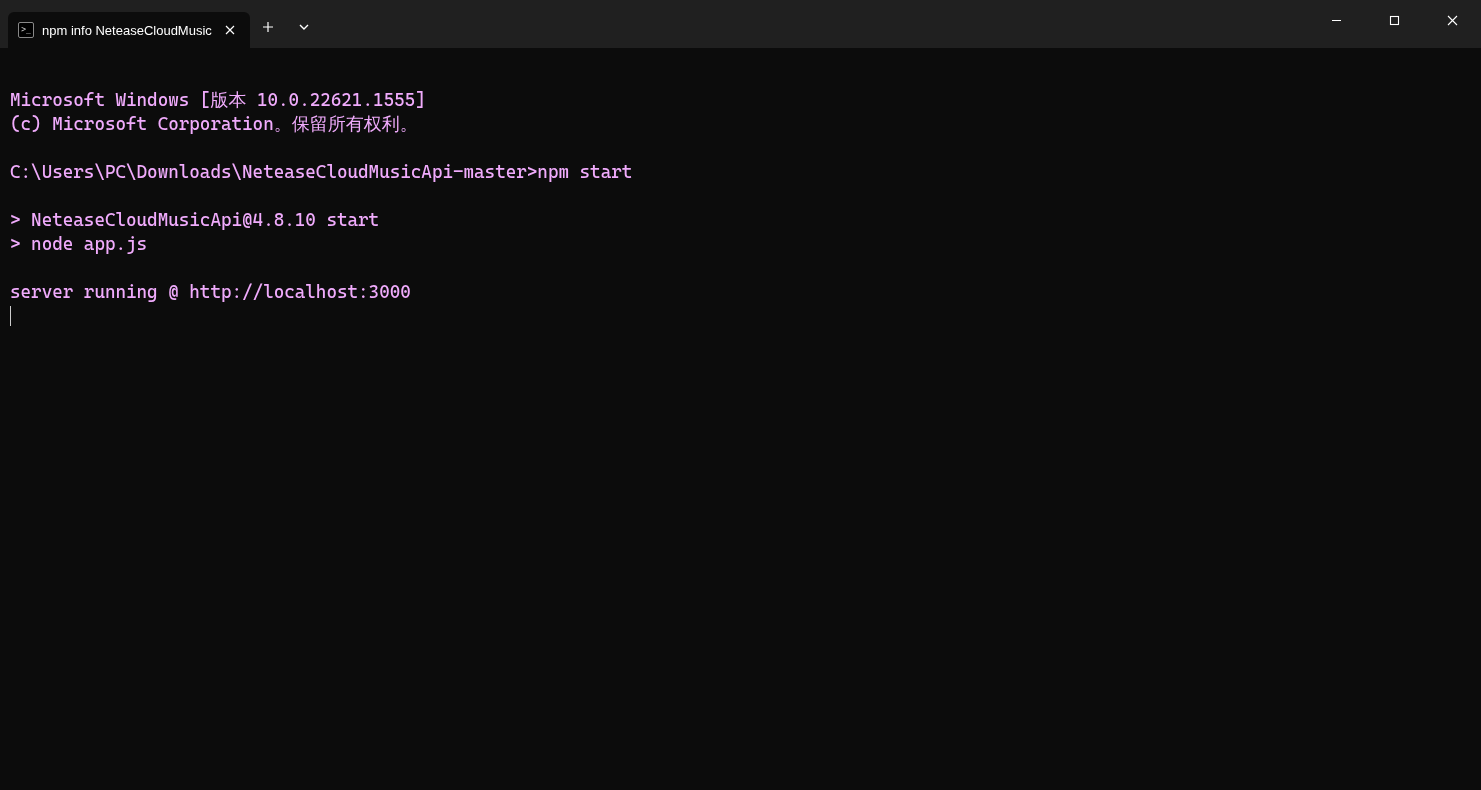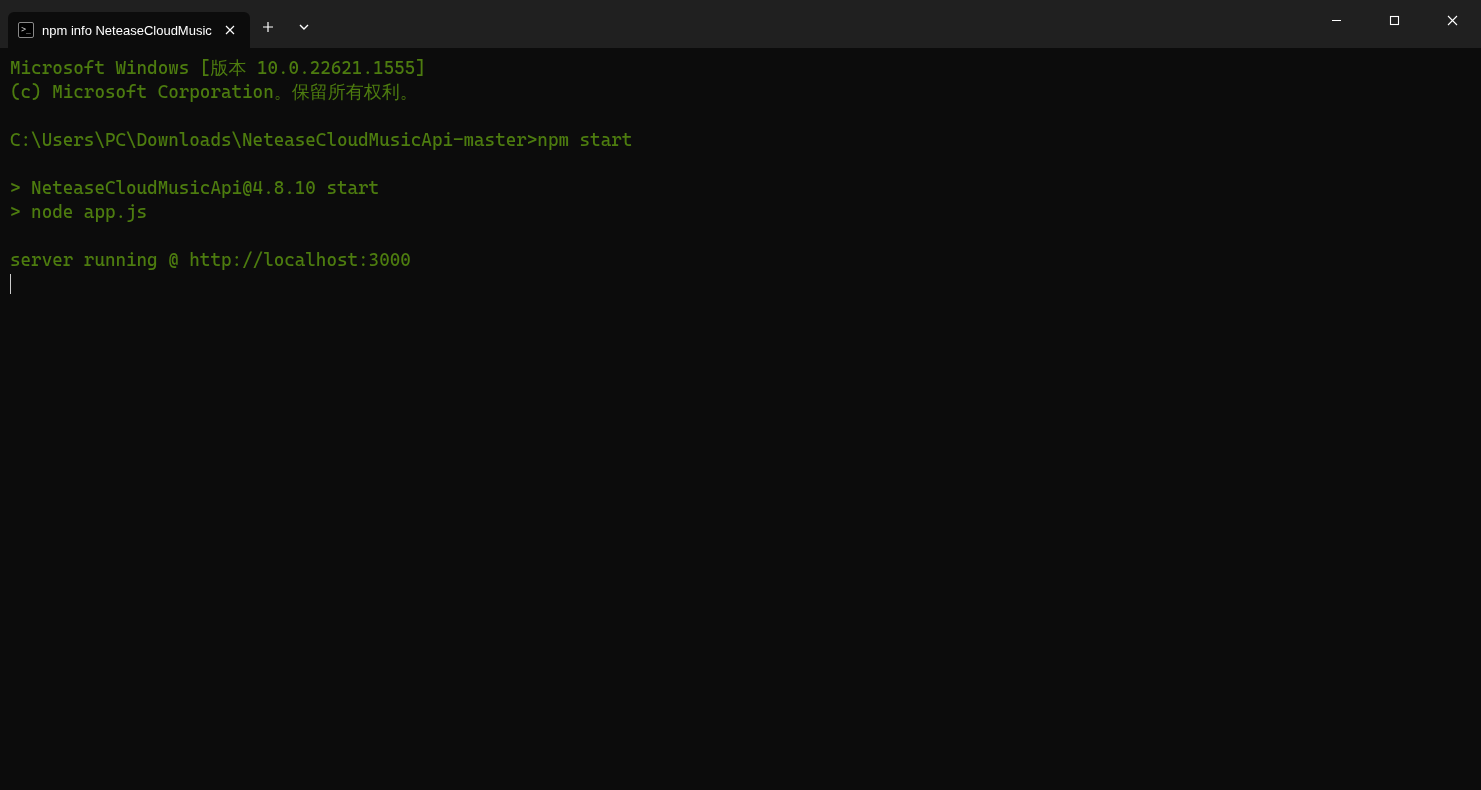--- a/index.html
+++ b/index.html
@@ -90,25 +90,26 @@
   .win-btn {
     width: 58px;
     height: 40px;
     display: flex;
     align-items: center;
     justify-content: center;
     color: #ffffff;
   }
   .terminal {
     padding: 8px 10px;
-    color: #4d7c0f;
+    color: #f0abfc;
     font-size: 18px;
     line-height: 24px;
     white-space: pre;
     font-family: "Cascadia Mono", Consolas, monospace;
+    margin-top: 32px;
   }
   .cursor {
     display: inline-block;
     width: 1px;
     height: 20px;
     background: #cccccc;
     vertical-align: text-bottom;
     margin-left:0;
   }
   svg { display:block; }

